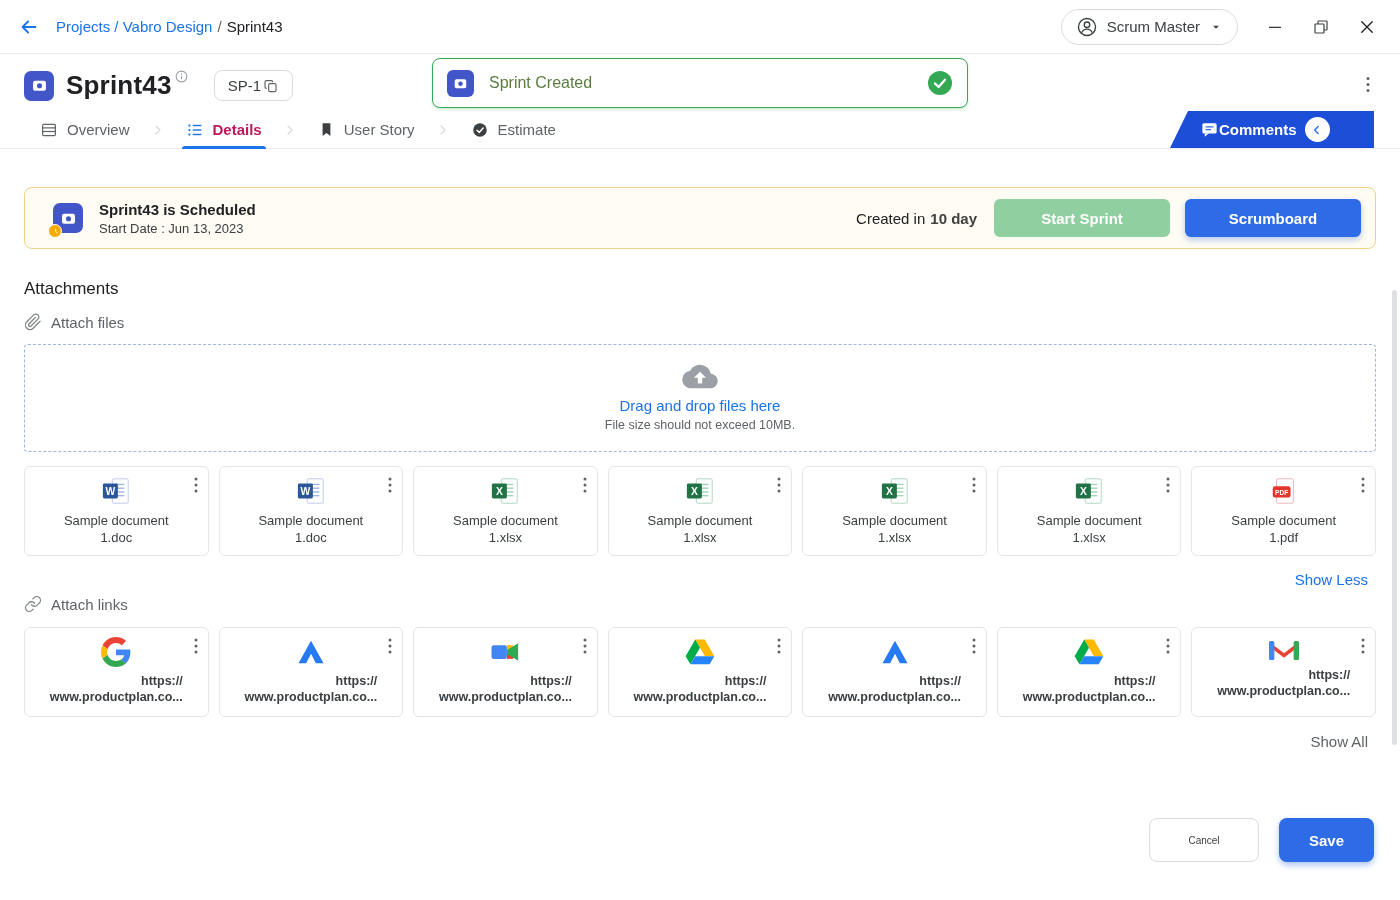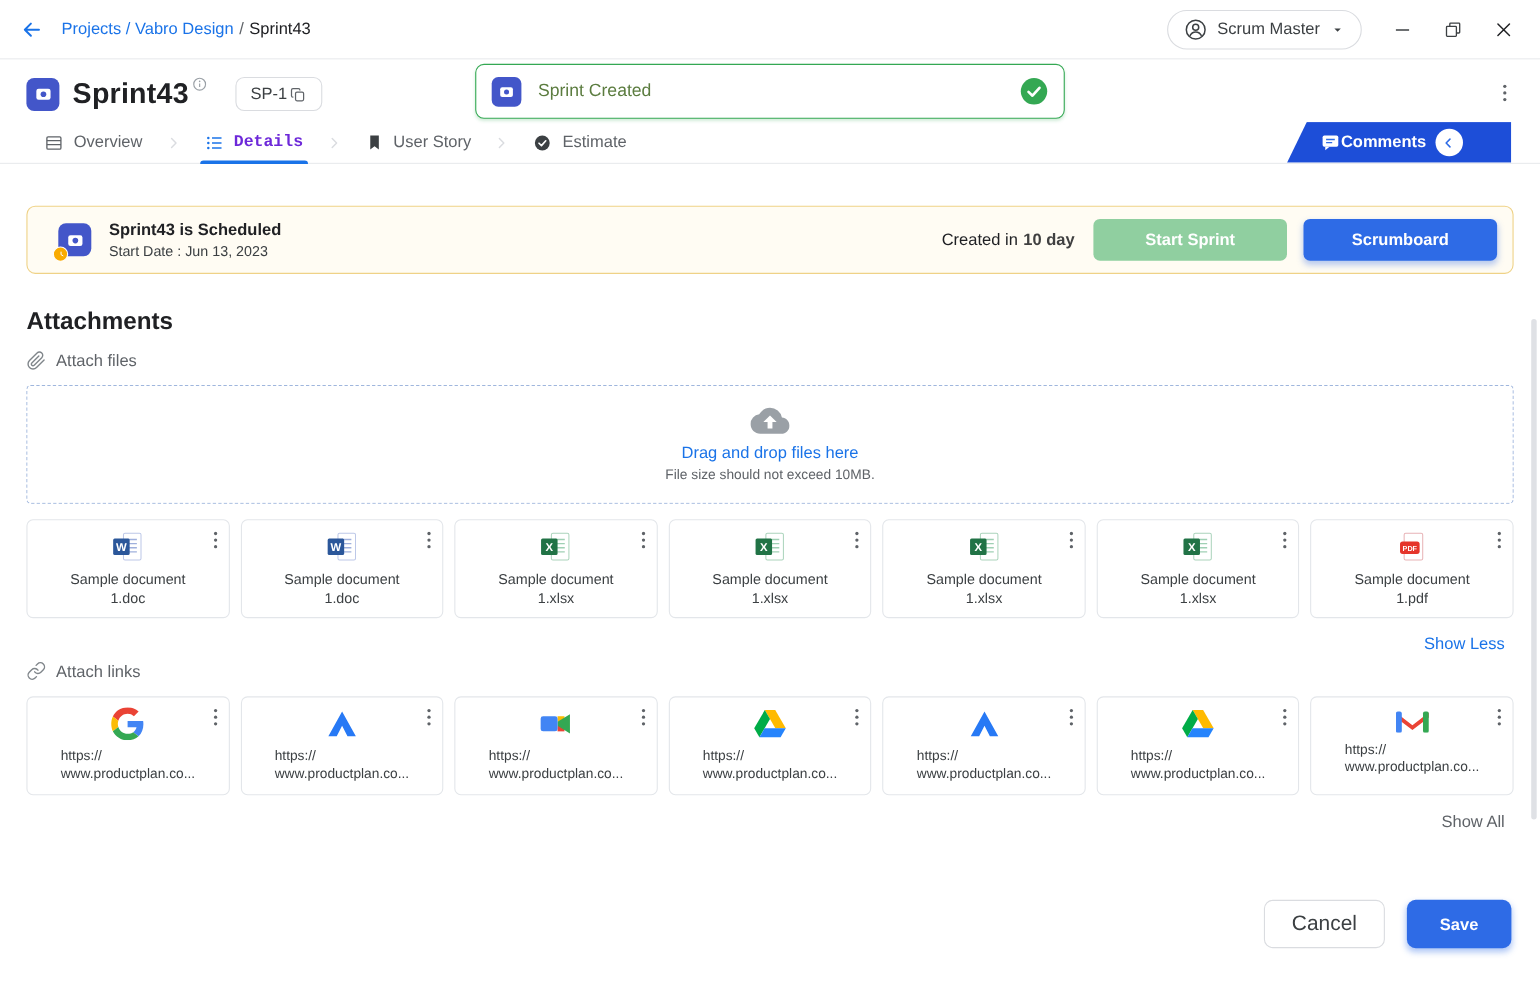--- a/index.html
+++ b/index.html
@@ -40,21 +40,21 @@
            box-shadow:0 2px 3px rgba(52,168,83,.22); }
   .toast-msg { font-size:16px; color:#5b7c3f; flex:1; }
   .kebab-btn { background:none; border:none; padding:4px 6px; }
   .header-kebab { margin-left:auto; }
 
   
   .tabbar { display:flex; align-items:center; height:38px; border-bottom:1px solid #e8eaed;
             padding-left:36px; position:relative; }
   .tab { display:flex; align-items:center; gap:9px; font-size:15px; color:#5f6368;
          height:100%; padding:0 4px; position:relative; background:none; border:none; }
-  .tab.active { color:#6d28d9; font-weight:700;font-family:Liberation Mono, monospace; }
+  .tab.active { color:#be185d; font-weight:700; }
   .tab.active::after { content:""; position:absolute; left:0; right:0; bottom:-1px;
                        height:3px; background:#1a73e8; border-radius:3px 3px 0 0; }
   .tab-sep { margin:0 16px; display:flex; }
   .comments-tab { position:absolute; right:26px; top:0; bottom:0; width:204px;
                   background:#1d4ed8; color:#fff; border:none; display:flex; align-items:center;
                   padding-left:30px; font-size:15px; font-weight:700;
                   clip-path:polygon(18px 0, 100% 0, 100% 100%, 0 100%); }
   .collapse-circle { width:25px; height:25px; border-radius:50%; background:#fff;
                      display:flex; align-items:center; justify-content:center; margin-left:8px; }
 
@@ -70,46 +70,46 @@
   .banner-right { margin-left:auto; display:flex; align-items:center; gap:15px; }
   .starts-in { font-size:15px; color:#202124; display:flex; gap:5px; margin-right:2px; }
   .starts-in .green { color:#404040; font-weight:600; }
   .btn-start { width:176px; height:38px; border:none; border-radius:6px; background:#90cfa0;
                color:#fff; font-size:15px; font-weight:600; }
   .btn-scrum { width:176px; height:38px; border:none; border-radius:6px; background:#2e6be6;
                color:#fff; font-size:15px; font-weight:600;
                box-shadow:0 3px 6px rgba(46,107,230,.35); }
 
   
-  .sec-heading { font-size:22px; font-weight:700; color:#202124; margin:30px 24px 0; }
+  .sec-heading { font-size:17px; font-weight:400; color:#202124; margin:30px 24px 0; }
   .attach-row { display:flex; align-items:center; gap:9px; color:#5f6368; font-size:15px;
                 margin:14px 24px 0; }
   .dropzone { margin:13px 24px 0; height:108px; border:1px dashed #9fb6dd; border-radius:4px;
               display:flex; flex-direction:column; align-items:center; justify-content:center; }
   .dz-title { color:#1a73e8; font-size:15px; margin-top:5px; }
   .dz-sub { color:#5f6368; font-size:12.5px; margin-top:4px; }
 
   .cards { margin:14px 24px 12px; display:grid; grid-template-columns:repeat(7,1fr); gap:10px; }
   .card { border:1px solid #e3e6ea; border-radius:6px; height:90px; position:relative;
           display:flex; flex-direction:column; align-items:center; padding-top:9px; background:#fff; }
   .card .kebab-btn { position:absolute; top:6px; right:4px; }
   .fname { margin-top:7px; font-size:13px; color:#3c4043; text-align:center;
            white-space:pre-line; line-height:1.3; }
-  .furl { margin-top:6px; font-size:12.5px; color:#3c4043; text-align:left;
-          white-space:pre-line; line-height:1.3; }
+  .furl { margin-top:6px; font-size:12.5px; color:#3c4043; text-align:right;
+          white-space:pre-line; line-height:1.3;font-weight:bold; }
 
   .show-link { display:block; text-align:right; margin:14px 26px 0; font-size:15px;
                background:none; border:none; width:calc(100% - 52px); }
   .show-less { color:#1a73e8; }
   .show-all { color:#5f6368; margin-top:15px; }
 
   
   .footer-actions { position:absolute; right:26px; bottom:38px; display:flex; gap:20px; }
   .btn-cancel { width:110px; height:44px; border:1px solid #dadce0; border-radius:8px;
-                background:#fff; font-size:19px; color:#3c4043; }
+                background:#fff; font-size:10px; color:#3c4043; }
   .btn-save { width:95px; height:44px; border:none; border-radius:8px; background:#2e6be6;
               color:#fff; font-size:15px; font-weight:600;
               box-shadow:0 3px 6px rgba(46,107,230,.4); }
 
   .scrollbar-thumb { position:absolute; right:3px; top:290px; width:5px; height:455px;
                      background:#dfe1e5; border-radius:3px; }
 </style>
 </head>
 <body>
 

